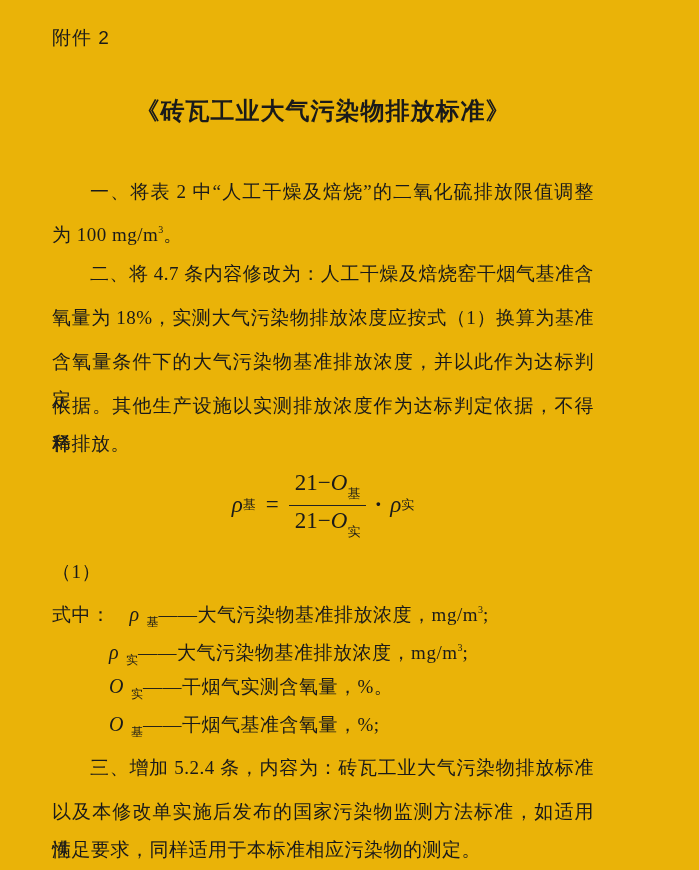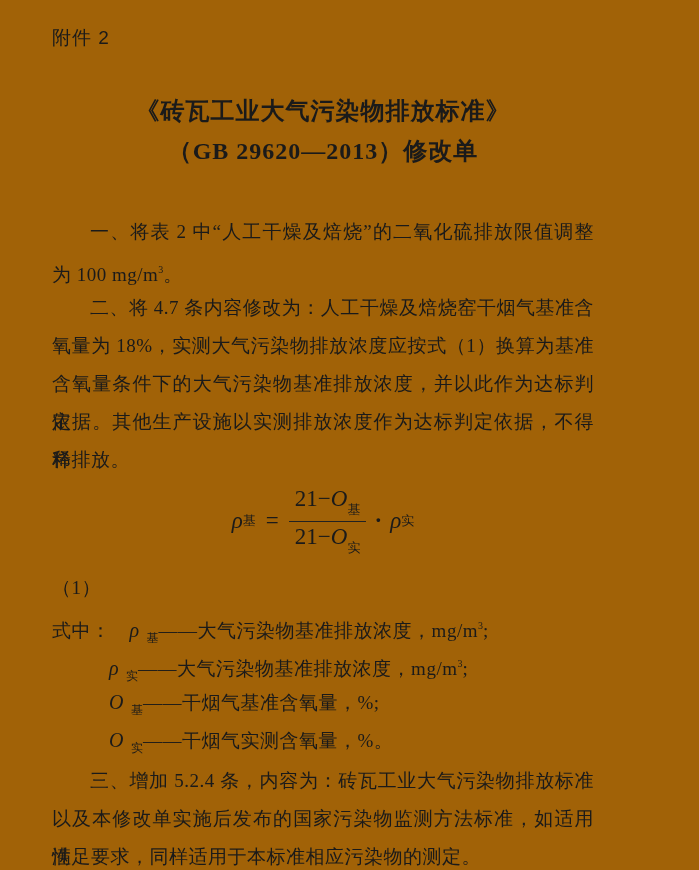--- a/index.html
+++ b/index.html
@@ -1,20 +1,20 @@
 <!DOCTYPE html>
 <html><head>
 <meta charset="utf-8">
 <style>
   html,body{margin:0;padding:0;background:#e8e8e8;}
   .page{
     position:relative;
     width:699px;height:870px;
     margin:0 auto;
-    background:#a16207;
+    background:#eab308;
     color:#1a1a1a;
     font-family:"Liberation Serif","DejaVu Serif",serif;
     overflow:hidden;
     box-sizing:border-box;
     padding-top:25px;
   }
   .attachment{
     margin-left:52px;
     font-size:19px;
     line-height:26px;
@@ -38,20 +38,21 @@
     font-size:19px;
     line-height:38px;
     height:38px;
     white-space:nowrap;
     letter-spacing:0.5px;
   }
   .just{
     white-space:normal;
     text-align:justify;
     text-align-last:justify;
+    margin-top:6px;
   }
   .indent{ padding-left:38px; }
   sup.u3{
     font-size:10px;
     vertical-align:8px;
     letter-spacing:0;
   }
   
   .formula-row{
     height:84px;
@@ -80,21 +81,20 @@
 <body>
 
 <div class="page">
 
   <div class="attachment">附件 2</div>
 
   <div class="content">
 
     <div class="title">
       <div>《砖瓦工业大气污染物排放标准》</div>
-      <div>（GB 29620—2013）修改单</div>
     </div>
 
     <div class="body-block">
 
       <div class="line just indent">一、将表 2 中“人工干燥及焙烧”的二氧化硫排放限值调整</div>
       <div class="line"><span>为 100 mg/m</span><sup class="u3">3</sup><span>。</span></div>
 
       <div class="line just indent">二、将 4.7 条内容修改为：人工干燥及焙烧窑干烟气基准含</div>
       <div class="line just">氧量为 18%，实测大气污染物排放浓度应按式（1）换算为基准</div>
       <div class="line just">含氧量条件下的大气污染物基准排放浓度，并以此作为达标判定</div>
@@ -112,23 +112,23 @@
         <span class="fdot">·</span>
         <span class="fvar">ρ</span>
           <span class="fsub">实</span>
       </div>
       <div class="line eqnum">（1）</div>
 
       <div class="line def"><span class="def-intro">式中：</span><span class="fvar">ρ</span><span class="fsub">基</span><span>——</span><span>大气污染物基准排放浓度，mg/m</span><sup class="u3">3</sup><span>;</span></div>
 
       <div class="line def def-cont"><span class="fvar">ρ</span><span class="fsub">实</span><span>——</span><span>大气污染物基准排放浓度，mg/m</span><sup class="u3">3</sup><span>;</span></div>
 
+      <div class="line def def-cont"><span class="fvar">O</span><span class="fsub">实</span><span>——</span><span>干烟气实测含氧量，%。</span></div>
+
       <div class="line def def-cont"><span class="fvar">O</span><span class="fsub">基</span><span>——</span><span>干烟气基准含氧量，%;</span></div>
-
-      <div class="line def def-cont"><span class="fvar">O</span><span class="fsub">实</span><span>——</span><span>干烟气实测含氧量，%。</span></div>
 
       <div class="p3">
         <div class="line just indent">三、增加 5.2.4 条，内容为：砖瓦工业大气污染物排放标准</div>
         <div class="line just">以及本修改单实施后发布的国家污染物监测方法标准，如适用性</div>
         <div class="line">满足要求，同样适用于本标准相应污染物的测定。</div>
       </div>
 
     </div>
   </div>
 </div>

